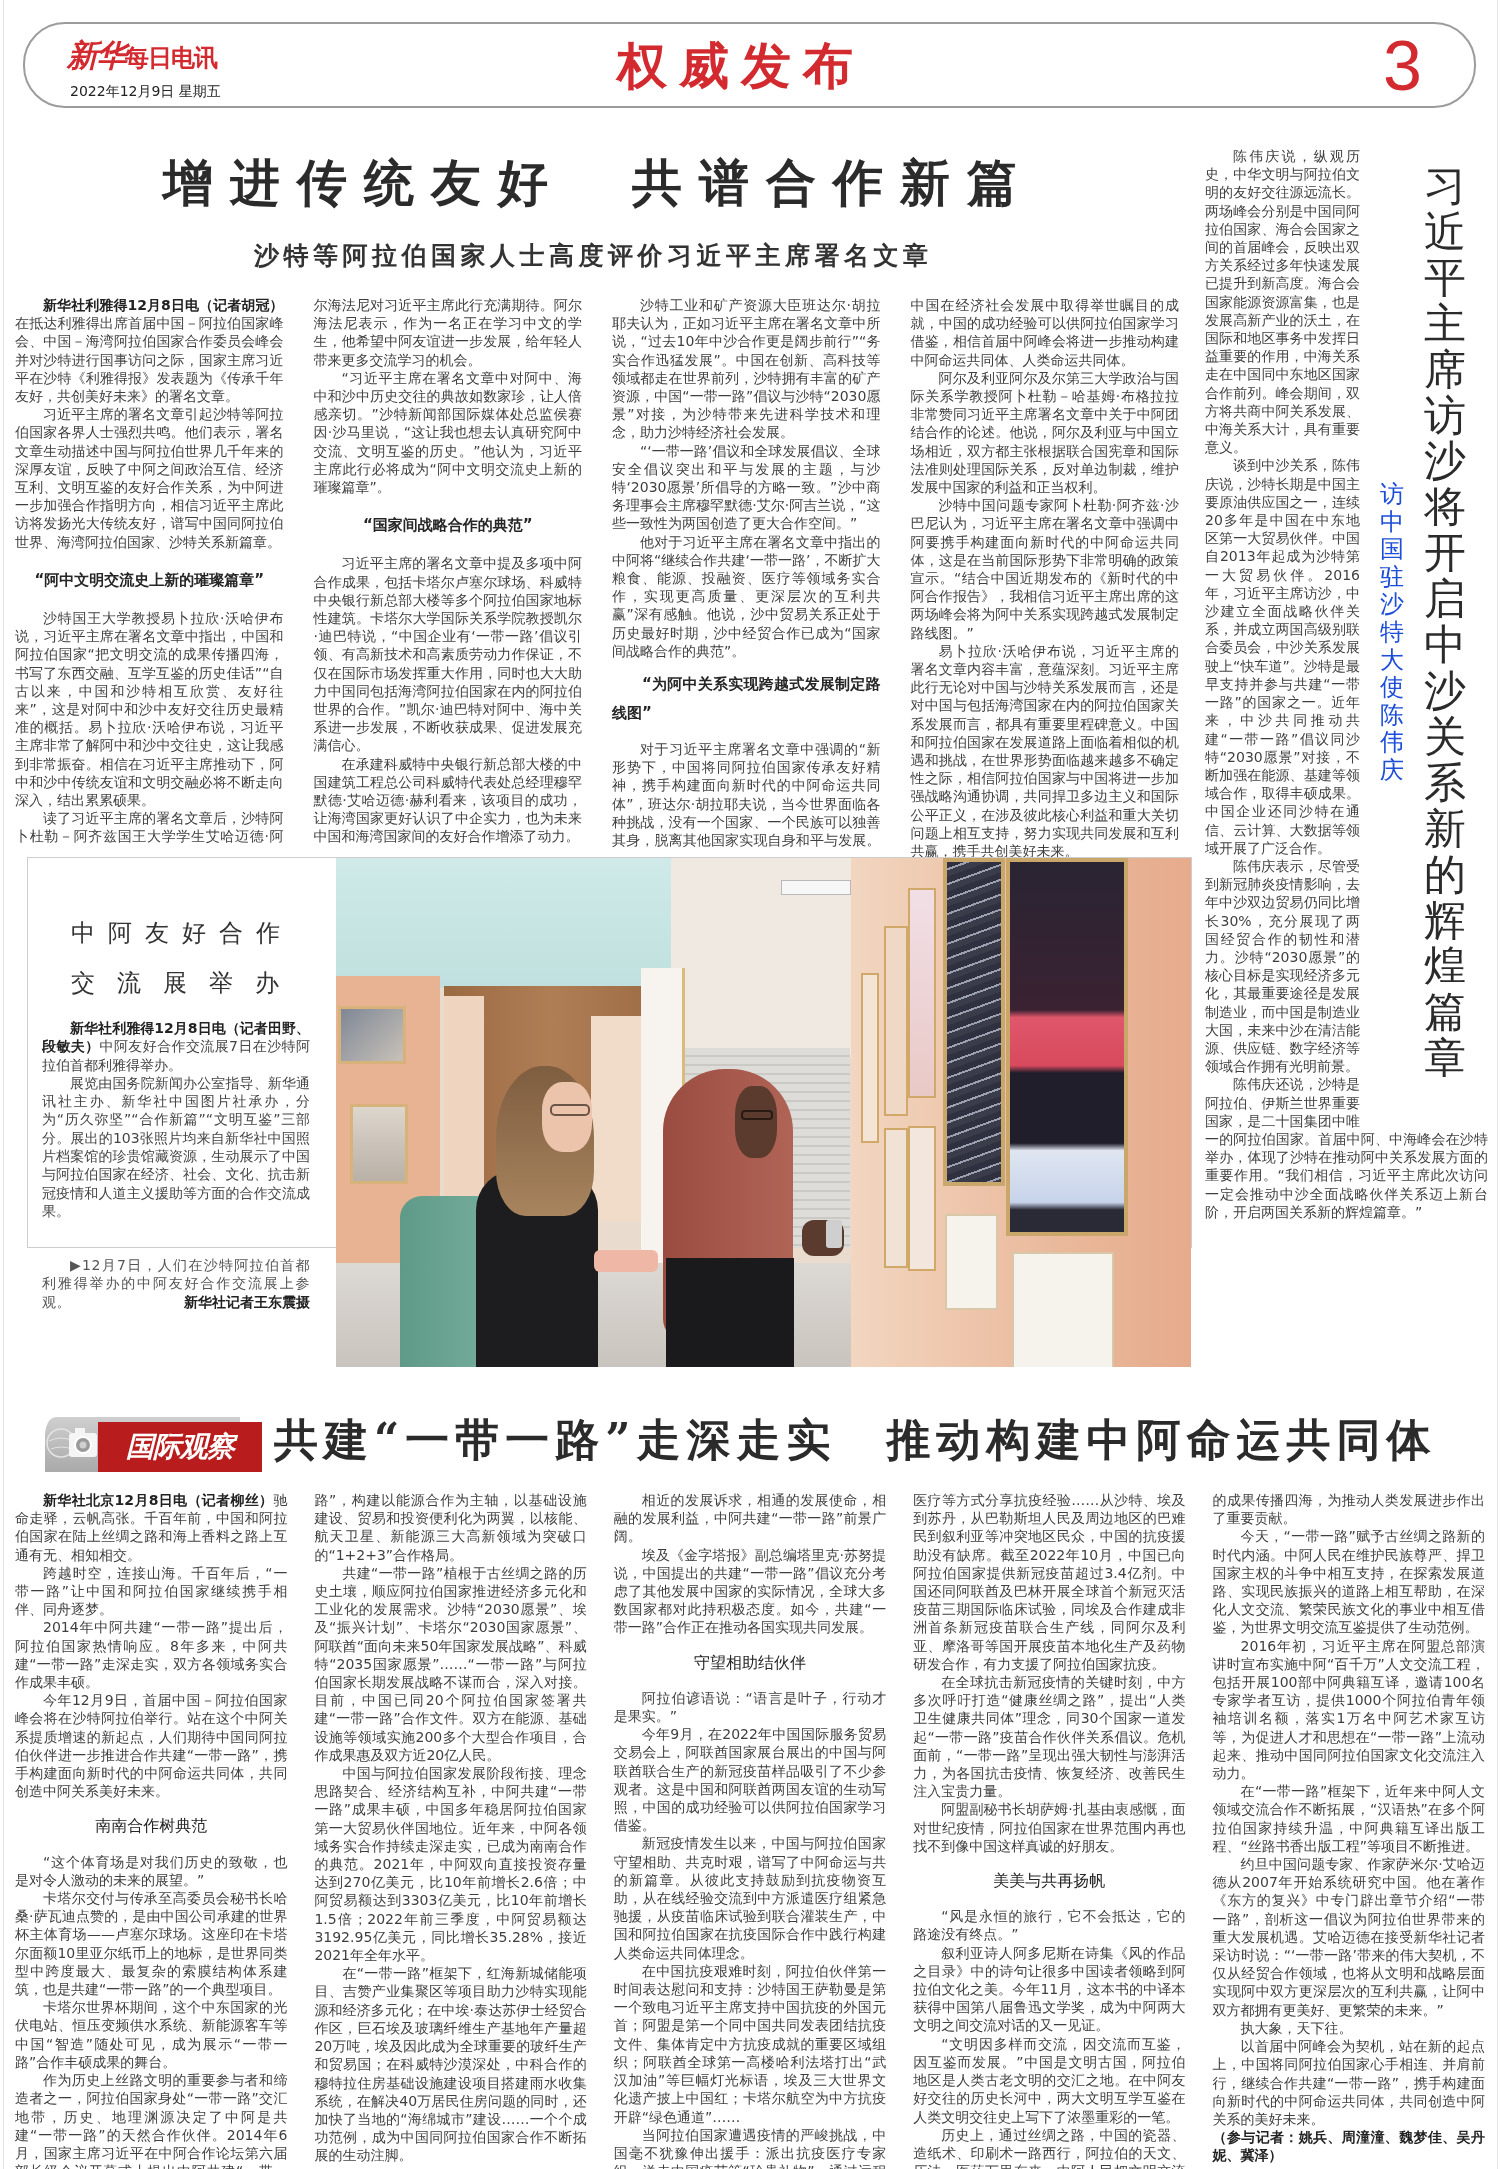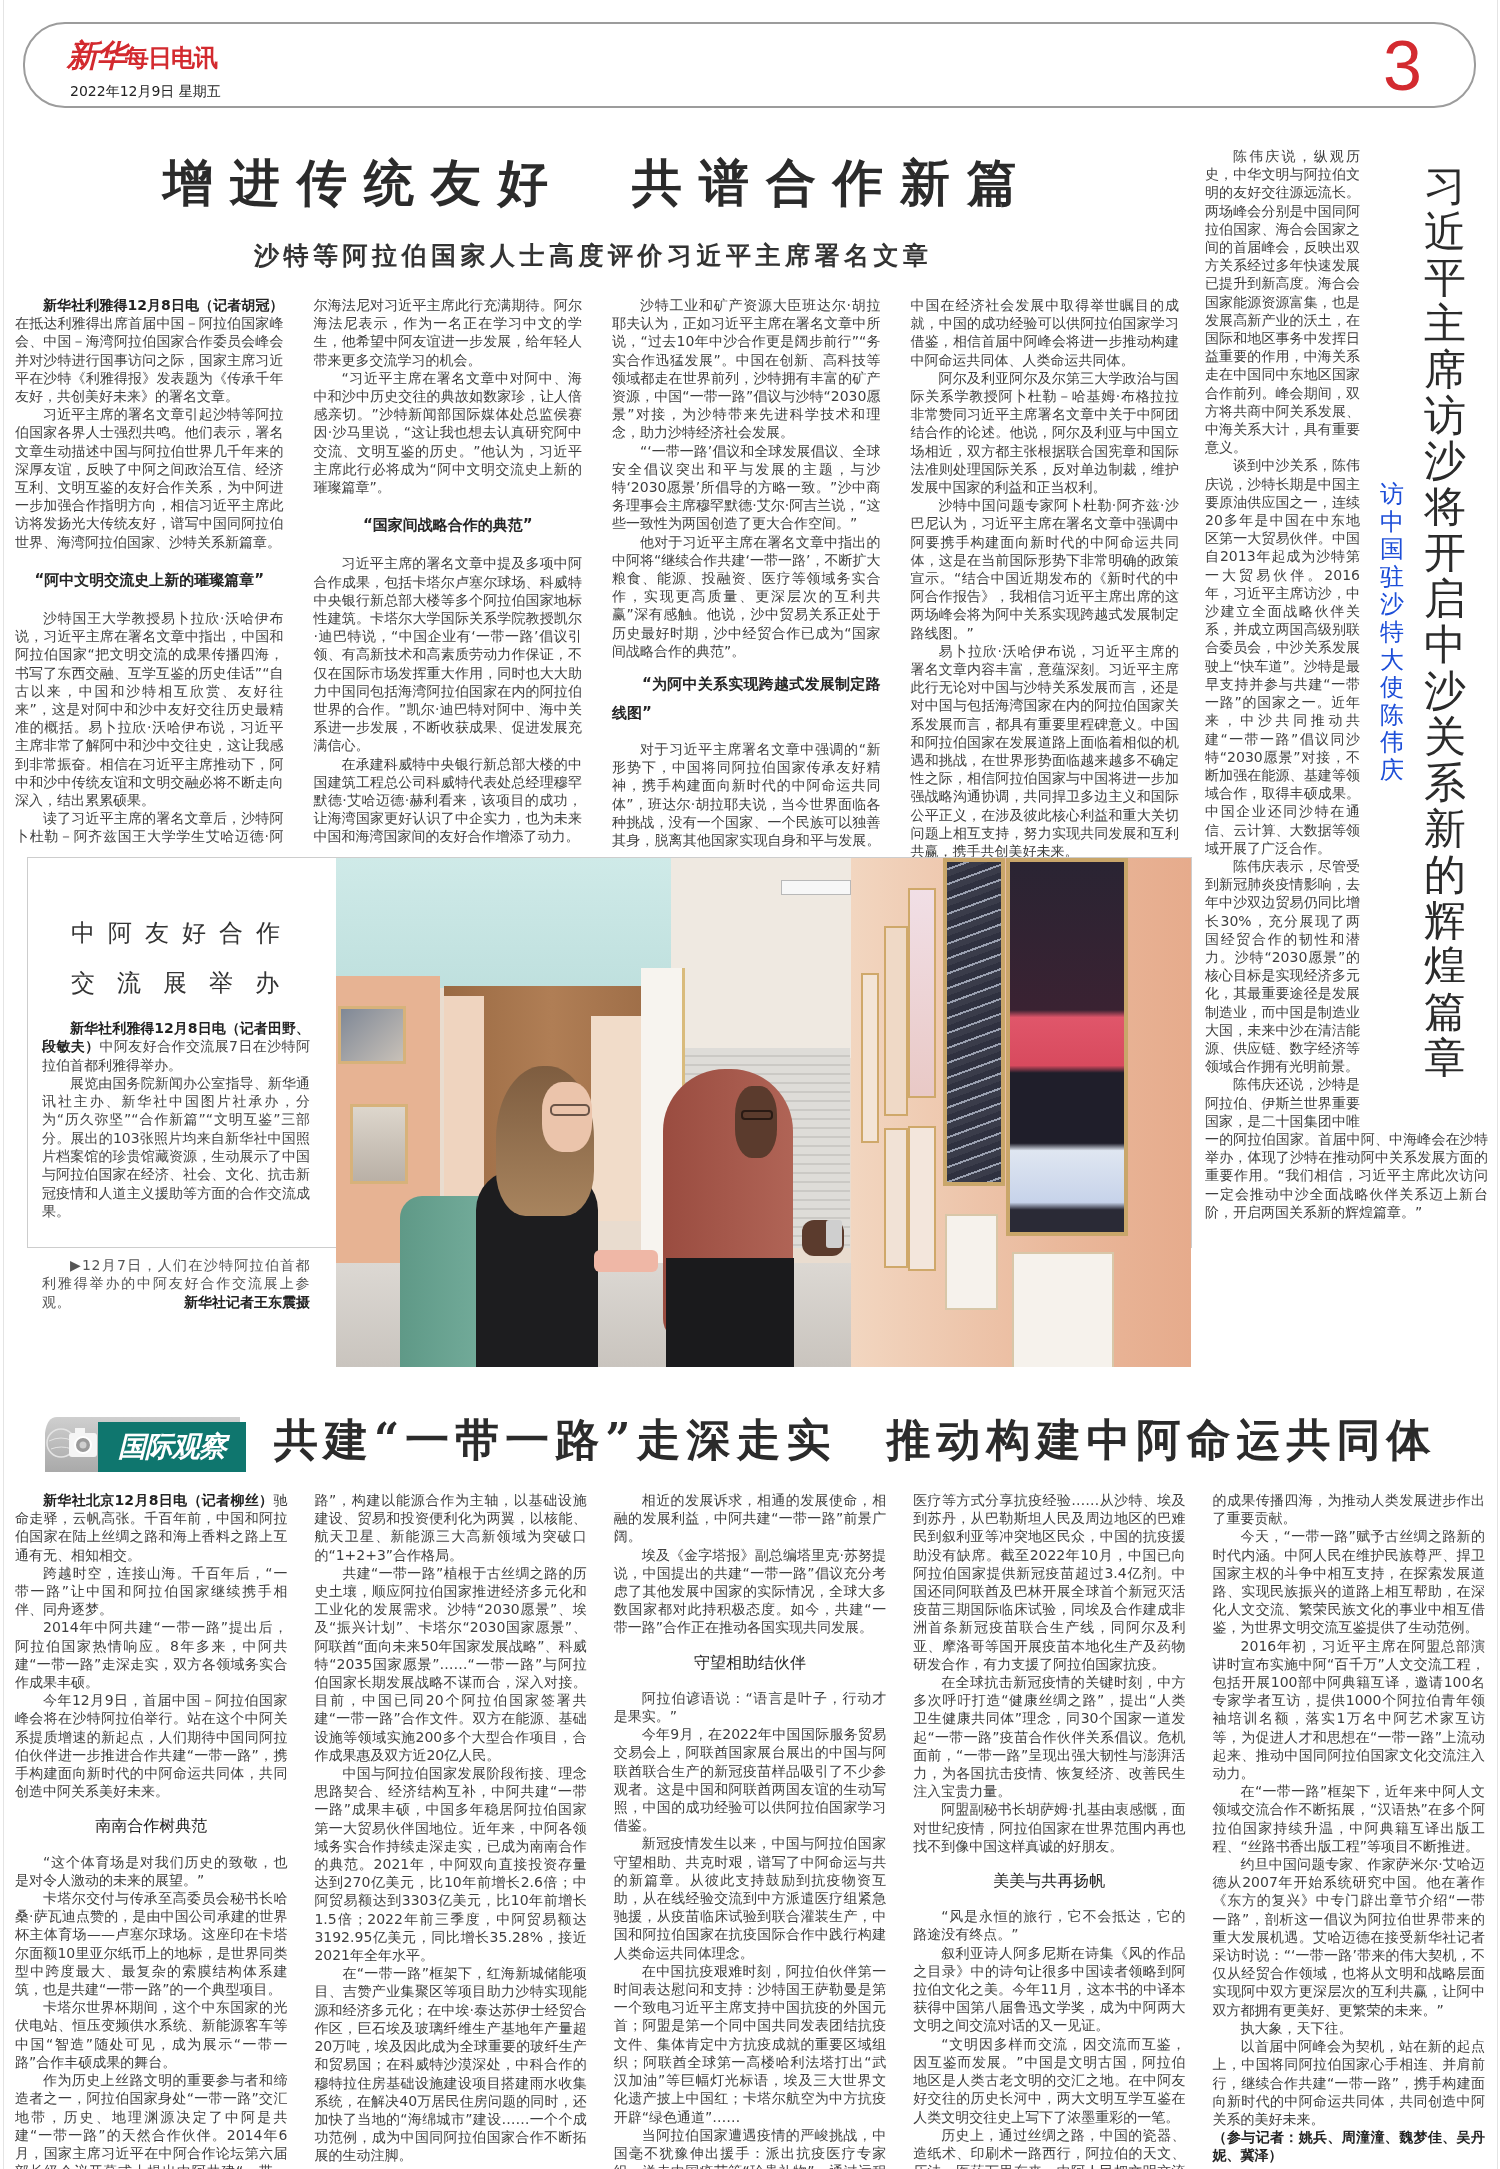--- a/index.html
+++ b/index.html
@@ -37,37 +37,38 @@
 .cap-t1{top:62px;letter-spacing:13px}
 .cap-t2{top:112px;letter-spacing:22px}
 .cap-body{position:absolute;left:14px;top:161px;width:268px;line-height:18.3px;color:#444}
 .cap-photo{position:absolute;left:14px;top:398px;width:268px;line-height:18.3px;color:#555;text-indent:2em;letter-spacing:.5px;text-align:justify}
 .cap-credit{position:absolute;left:14px;top:435px;width:268px;text-align:right;font-weight:bold;color:#222}
 .photo{position:absolute;left:308px;top:0;width:855px;height:509px;overflow:hidden;background:#e9dccf}
 .photo div{position:absolute}
 
 
 .badge{position:absolute;left:45px;top:1417px;width:195px;height:55px}
-.badge-teal{position:absolute;left:53px;top:5px;width:148px;height:50px;background:#0f766e;color:#fff;font-weight:bold;font-style:italic;font-size:28px;line-height:50px;text-align:center;letter-spacing:-1px}
+.badge-teal{position:absolute;left:53px;top:5px;width:164px;height:50px;background:#b91c1c;color:#fff;font-weight:bold;font-style:italic;font-size:28px;line-height:50px;text-align:center;letter-spacing:-1px}
 .feature-headline{position:absolute;left:274px;top:1416px;font-family:"DejaVu Serif",serif;font-weight:bold;font-size:44px;line-height:48px;letter-spacing:6px;color:#2b2b2b;white-space:nowrap}
 .feature-body{position:absolute;left:15px;top:1491px;width:1470px;column-count:5;column-gap:27px;column-fill:balance}
 .fsh{text-align:center;font-weight:normal;font-size:16px;color:#262626;padding:17px 0;break-inside:avoid}
 .byline{font-weight:bold;color:#222;text-align:justify}
 </style>
 </head>
 <body>
 
 <div class="page-edge" style="left:3px"></div>
 <div class="page-edge" style="left:1497px"></div>
 
 <header class="masthead">
   <div class="logo">
     <span class="logo-cal">新华</span><span class="logo-txt">每日电讯</span>
   </div>
   <div class="date">2022年12月9日 星期五</div>
+  <div class="section">权威发布</div>
   <div class="pageno">3</div>
 </header>
 
 <h1 class="lead-headline">增进传统友好　共谱合作新篇</h1>
 <h2 class="lead-sub">沙特等阿拉伯国家人士高度评价习近平主席署名文章</h2>
 
 <article class="lead-body">
   <p class="p"><span class="dl">新华社利雅得12月8日电（记者胡冠）</span><span>在抵达利雅得出席首届中国－阿拉伯国家峰会、中国－海湾阿拉伯国家合作委员会峰会并对沙特进行国事访问之际，国家主席习近平在沙特《利雅得报》发表题为《传承千年友好，共创美好未来》的署名文章。</span></p>
   <p class="p">习近平主席的署名文章引起沙特等阿拉伯国家各界人士强烈共鸣。他们表示，署名文章生动描述中国与阿拉伯世界几千年来的深厚友谊，反映了中阿之间政治互信、经济互利、文明互鉴的友好合作关系，为中阿进一步加强合作指明方向，相信习近平主席此访将发扬光大传统友好，谱写中国同阿拉伯世界、海湾阿拉伯国家、沙特关系新篇章。</p>
   <h4 class="sh">“阿中文明交流史上新的璀璨篇章”</h4>

